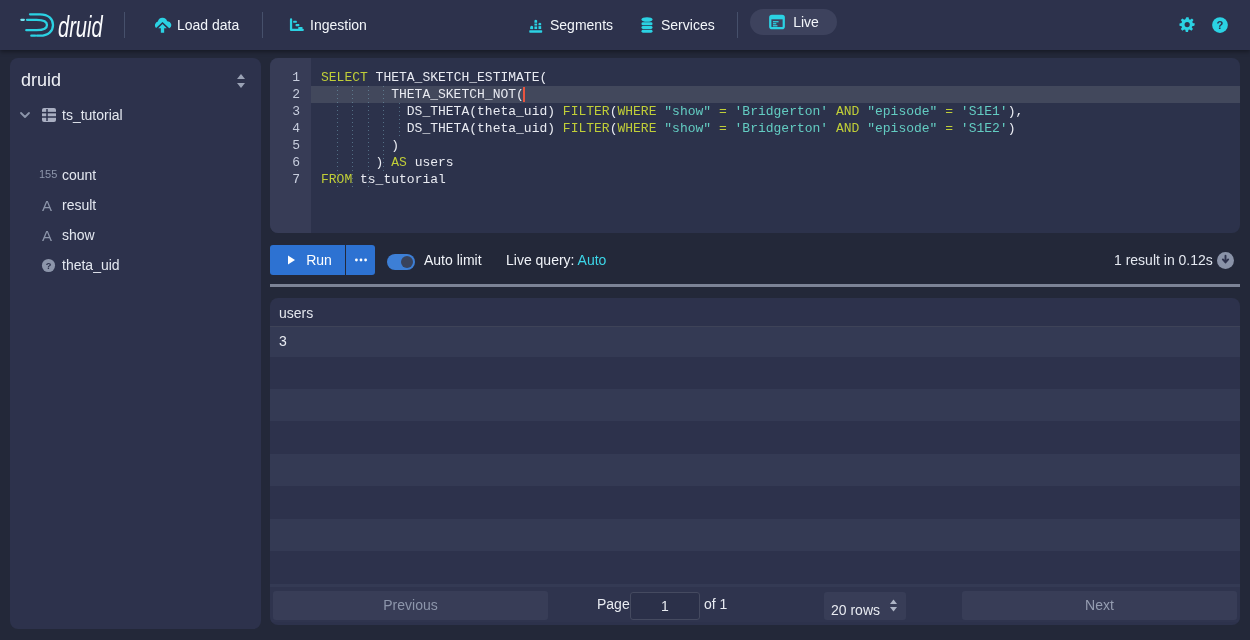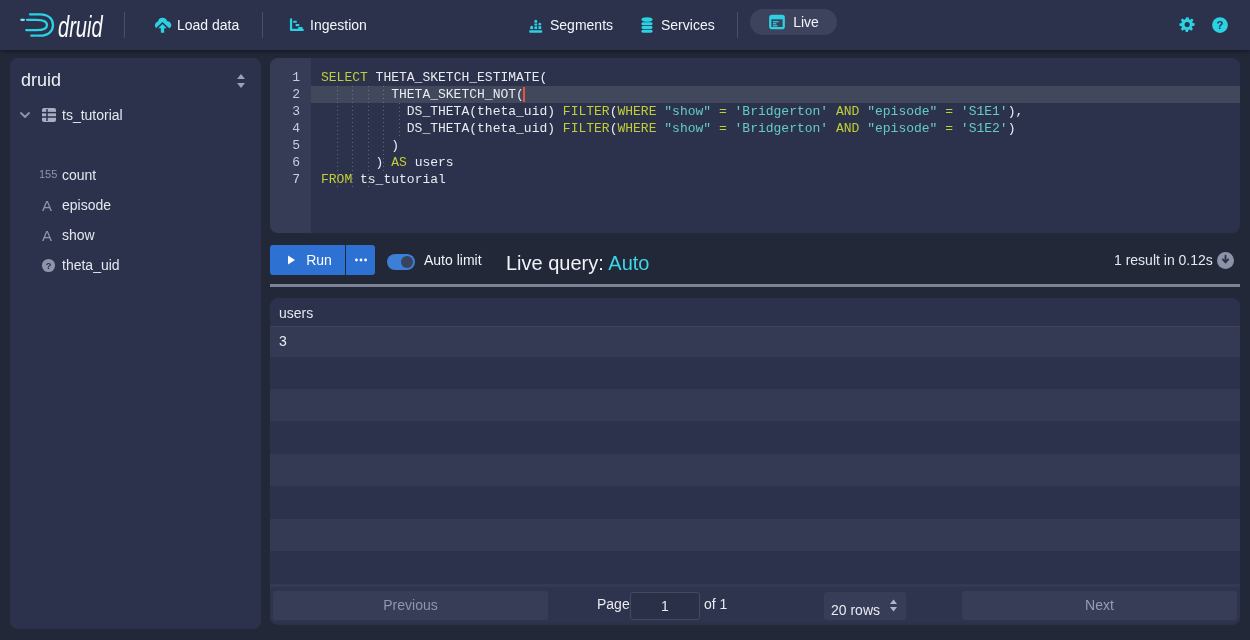--- a/index.html
+++ b/index.html
@@ -29,21 +29,21 @@
 #activeline { position:absolute; left:41px; top:28px; width:929px; height:17px; background:#42485C; }
 #activegut { position:absolute; left:0; top:28px; width:41px; height:17px; background:#4C5168; }
 .guide { position:absolute; width:1px; background-image:repeating-linear-gradient(to bottom, rgba(120,170,190,0.5) 0 1px, transparent 1px 4px); }
 #caret { position:absolute; left:253px; top:29px; width:2px; height:15px; background:#E8543F; }
 
 #runbtn { position:absolute; left:270px; top:245px; width:75px; height:30px; background:#2D72D2; border-radius:3px 0 0 3px; color:#fff; font-size:14px; display:flex; align-items:center; justify-content:center; }
 #morebtn { position:absolute; left:346px; top:245px; width:29px; height:30px; background:#2D72D2; border-radius:0 3px 3px 0; display:flex; align-items:center; justify-content:center; }
 #toggle { position:absolute; left:387px; top:254px; width:28px; height:16px; background:#3D7FD6; border-radius:8px; }
 #toggle .knob { position:absolute; right:2px; top:2px; width:12px; height:12px; border-radius:50%; background:#39435C; }
 #autolimit { position:absolute; left:424px; top:252px; color:#F0F3F8; font-size:14px; }
-#livequery { position:absolute; left:506px; top:252px; color:#F0F3F8; font-size:20px; }
+#livequery { position:absolute; left:506px; top:252px; color:#F0F3F8; font-size:14px; }
 #livequery b { color:#3CD6E8; font-weight:normal; }
 #resinfo { position:absolute; left:1114px; top:252px; color:#E4E8F0; font-size:14px; }
 #dlicon { position:absolute; left:1217px; top:252px; }
 #splitter { position:absolute; left:270px; top:284px; width:970px; height:2.5px; background:#7C8396; }
 
 #results { position:absolute; left:270px; top:298px; width:970px; height:327px; background:#2D324C; border-radius:8px; overflow:hidden; }
 #thead { position:absolute; left:0; top:0; width:970px; height:29px; border-bottom:1px solid #3E4358; color:#E3E6ED; font-size:14px; }
 #thead span { position:absolute; left:9px; top:7px; }
 .rrow { position:absolute; left:0; width:970px; }
 .light { background:#343A54; }
@@ -143,21 +143,21 @@
         </g>
       </svg>
     <span class="lbl">ts_tutorial</span>
   </div>
   <div class="trow" style="top:102px">
     <span class="icn" style="color:#8C95AA;font-size:11px;top:8px;left:29px;position:absolute;">155</span>
     <span class="lbl">count</span>
   </div>
   <div class="trow" style="top:132px">
     <span class="icn" style="color:#8C95AA;font-size:15px;left:32px;position:absolute;">A</span>
-    <span class="lbl">episode</span>
+    <span class="lbl">result</span>
   </div>
   <div class="trow" style="top:162px">
     <span class="icn" style="color:#8C95AA;font-size:15px;left:32px;position:absolute;">A</span>
     <span class="lbl">show</span>
   </div>
   <div class="trow" style="top:192px">
     <svg class="icn" width="15" height="15" viewBox="0 0 16 16">
         <circle cx="8" cy="8" r="7" fill="#8C95AA"></circle>
         <text x="8" y="11.5" text-anchor="middle" font-size="10" font-weight="bold" fill="#2D324C" font-family="Liberation Sans">?</text>
       </svg>

